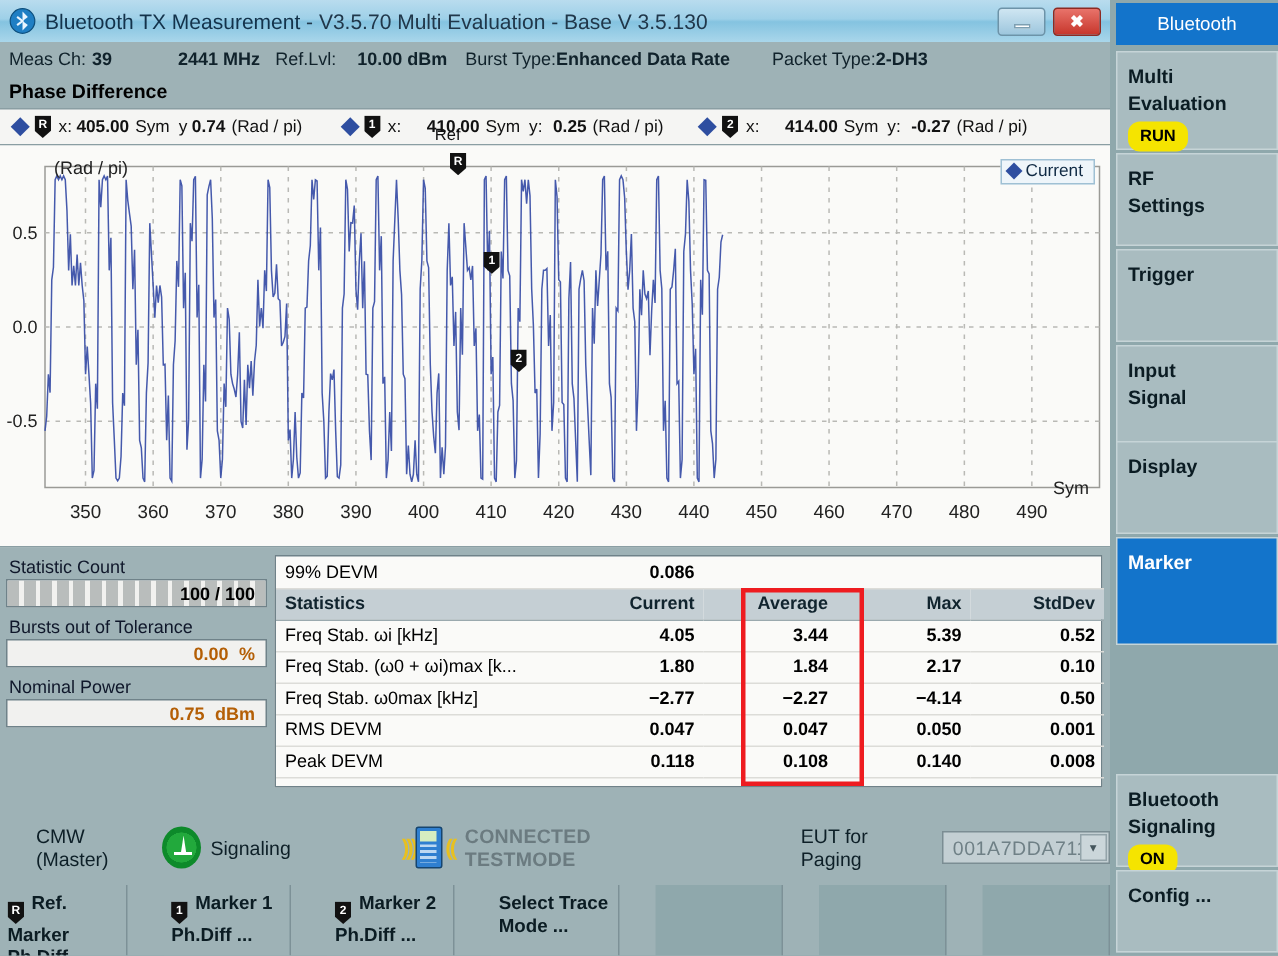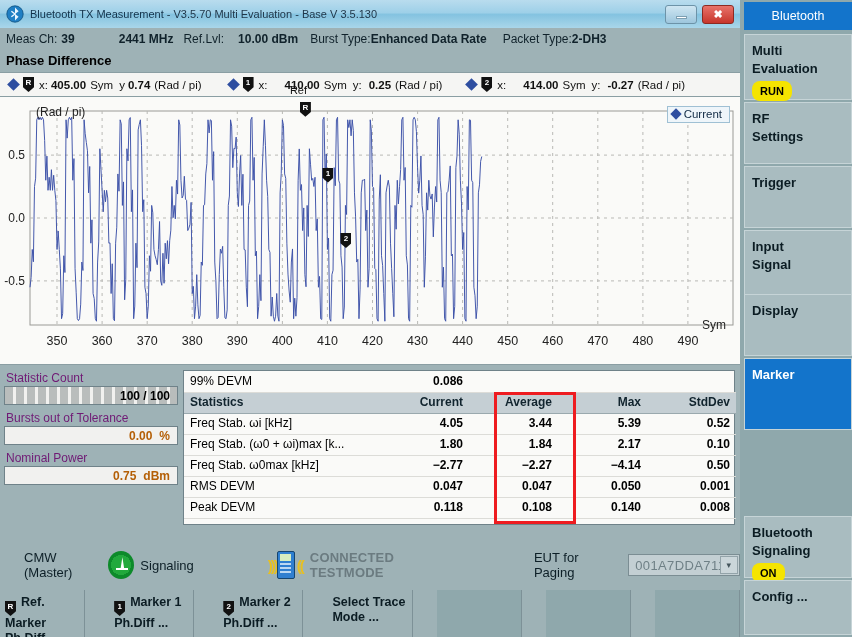--- a/index.html
+++ b/index.html
@@ -15,21 +15,21 @@
   
   .app-window{position:absolute;left:0;top:0;width:740px;height:637px;background:#9eb2b6;}
 
   .titlebar{
     position:absolute;left:0;top:0;width:740px;height:28px;
     background:linear-gradient(to bottom,#b9dcee 0%,#9ed0e8 45%,#84c3e0 52%,#a9d6ea 100%);
     border-bottom:1px solid #7ba7bb;
     display:flex;align-items:center;
   }
   .title-icon{width:18px;height:18px;margin-left:6px;flex:0 0 auto;position:relative;}
-  .title-text{margin-left:6px;font-size:11px;color:#13324a;white-space:nowrap;}
+  .title-text{margin-left:6px;font-size:14px;color:#13324a;white-space:nowrap;}
   .title-text .ver{color:#20374a;}
   .win-btns{margin-left:auto;display:flex;align-items:center;gap:5px;margin-right:6px;}
   .win-btn{width:32px;height:19px;border-radius:3px;display:flex;align-items:center;justify-content:center;
            border:1px solid #6d93a8;box-sizing:border-box;font-size:11px;}
   .win-min{background:linear-gradient(to bottom,#cfe6f2,#9dc6dd);}
   .win-min i{display:block;width:11px;height:3px;background:#fff;border:1px solid #7d9fb2;box-sizing:border-box;margin-top:6px;}
   .win-close{background:linear-gradient(to bottom,#e8736a,#c7362c);border-color:#8d2a22;color:#fff;font-weight:bold;}
 
   
   .info-bar{position:absolute;left:0;top:28px;width:740px;height:21px;background:#9eb2b6;
@@ -63,21 +63,21 @@
   .unit-top{position:absolute;left:36px;top:8px;font-size:12px;color:#222;}
   .unit-br{position:absolute;right:14px;bottom:32px;font-size:12px;color:#222;}
   .chartmk{position:absolute;}
   .chartmk .pin{margin:0;}
   .chartmk .cap{position:absolute;left:-10px;top:-15px;font-size:11px;color:#111;}
 
   
   .results{position:absolute;left:0;top:365px;width:740px;height:175px;background:#9eb2b6;}
 
   .left-stats{position:absolute;left:4px;top:6px;width:174px;}
-  .ls-label{font-size:12px;color:#701a75;margin:0 0 1px 2px;}
+  .ls-label{font-size:12px;color:#0f172a;margin:0 0 1px 2px;}
   .ls-box{height:19px;background:#f1f1ef;border:1px solid #6f8289;box-sizing:border-box;
           display:flex;align-items:center;justify-content:flex-end;padding-right:7px;
           font-size:12px;font-weight:bold;color:#000;margin-bottom:6px;position:relative;overflow:hidden;}
   .ls-box.orange{color:#b45f06;}
   .bar-seg{position:absolute;left:0;top:0;height:100%;width:100%;
      background:repeating-linear-gradient(to right,#b9bdbc 0 8px,#f1f1ef 8px 11px);}
   .ls-box span{position:relative;z-index:2;}
   .ls-box .unit{margin-left:7px;font-weight:bold;}
 
   .table-panel{position:absolute;left:183px;top:5px;width:552px;height:155px;
@@ -166,21 +166,21 @@
     </div>
 
     <div class="info-bar">
       <span class="lbl" style="margin-left:6px">Meas Ch:</span>
       <span class="val" style="margin-left:4px">39</span>
       <span class="val" style="margin-left:44px">2441 MHz</span>
       <span class="lbl" style="margin-left:10px">Ref.Lvl:</span>
       <span class="val" style="margin-left:14px">10.00 dBm</span>
       <span class="lbl" style="margin-left:12px">Burst Type:</span>
       <span class="val">Enhanced Data Rate</span>
-      <span class="lbl" style="margin-left:16px">Packet Type:</span>
+      <span class="lbl" style="margin-left:28px">Packet Type:</span>
       <span class="val">2-DH3</span>
     </div>
 
     <div class="sec-title">Phase Difference</div>
 
     <div class="marker-row">
       <div class="mk-group">
         <span class="diamond"></span>
         <span class="pin">R</span>
         <span class="k">x:</span>

